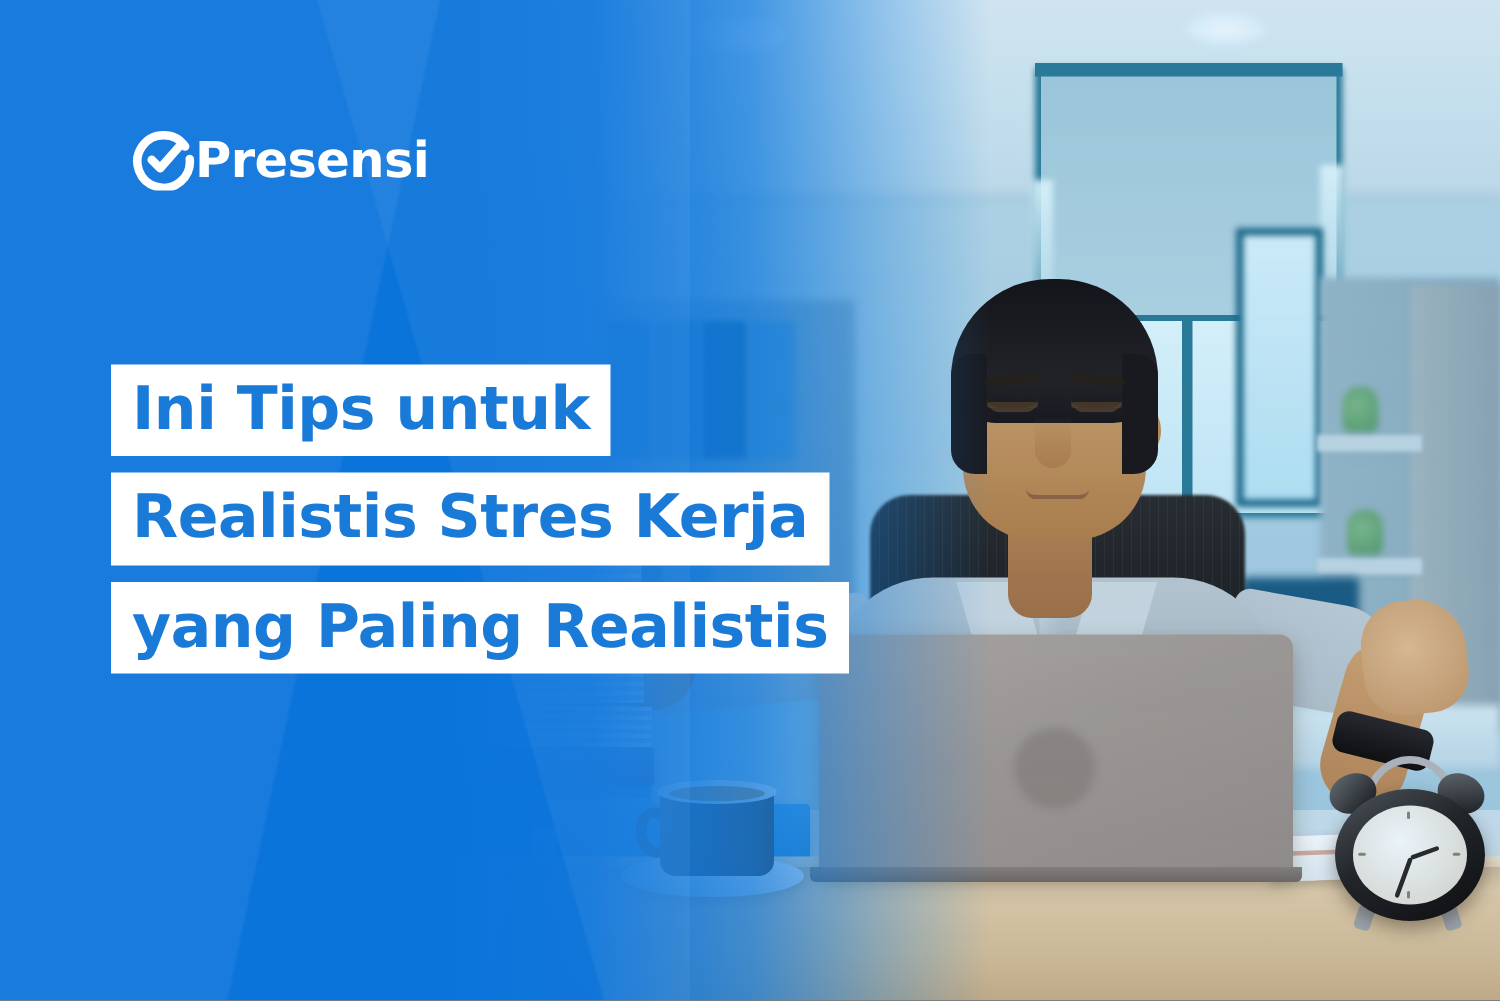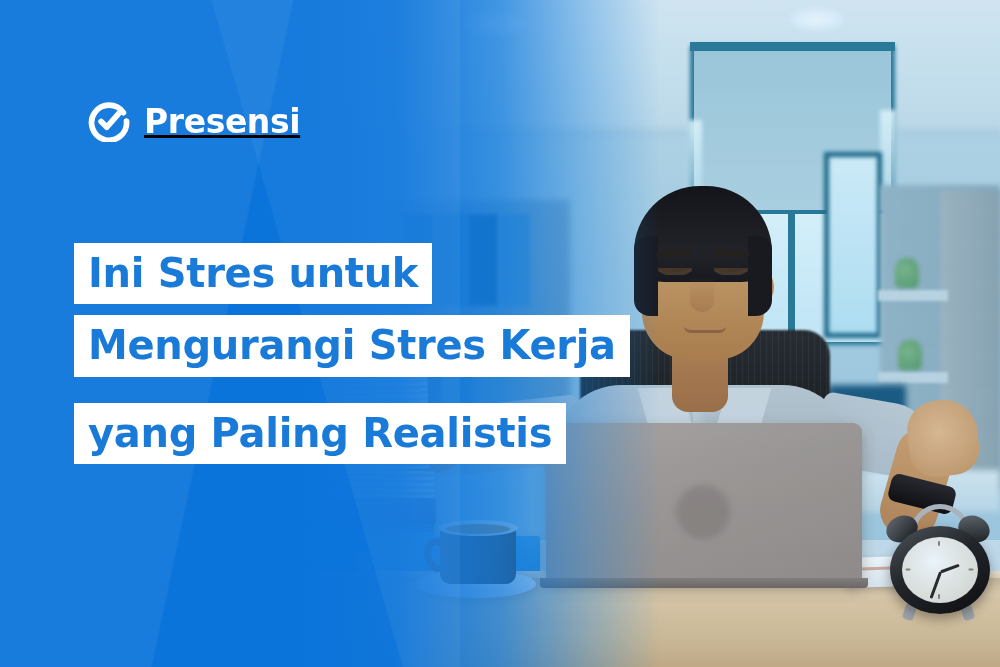--- a/index.html
+++ b/index.html
@@ -372,21 +372,21 @@
     position:absolute;left:0;top:0;width:420px;height:100%;
     background:linear-gradient(102deg,rgba(255,255,255,.055) 0 52%,rgba(255,255,255,0) 52.4%);
   }
   .overlay-diag2{
     position:absolute;left:0;top:0;width:460px;height:100%;
     background:linear-gradient(254deg,rgba(255,255,255,.05) 0 38%,rgba(255,255,255,0) 38.3%);
   }
 
   
   .logo{
-    position:absolute;left:88px;top:100px;display:flex;align-items:center;gap:14px;text-decoration:underline;
+    position:absolute;left:88px;top:85px;display:flex;align-items:center;
   }
   .logo-mark{width:42px;height:42px;display:block;}
   .logo-text{
     color:#ffffff;font-size:33px;font-weight:700;letter-spacing:-.4px;line-height:1;
   }
 
   .headline{position:absolute;left:74px;top:234px;width:560px;}
   .hl-1{
     display:inline-block;
     color:#ffffff;font-size:40px;font-weight:700;line-height:1.18;
@@ -396,21 +396,21 @@
       0 -1.5px 0 rgba(35,120,200,.85), 0 1.5px 0 rgba(35,120,200,.85),
       1.2px 1.2px 0 rgba(35,120,200,.85), -1.2px 1.2px 0 rgba(35,120,200,.85),
       1.2px -1.2px 0 rgba(35,120,200,.85), -1.2px -1.2px 0 rgba(35,120,200,.85);
   }
   .hl-line{
     display:table;background:#ffffff;color:#1a7ad8;
     font-size:40px;font-weight:700;line-height:1.06;letter-spacing:-.3px;
     padding:9px 14px 10px 14px;margin-top:9px;
   }
   .hl-line.n2{margin-top:11px;}
-  .hl-line.n3{margin-top:26px;}
+  .hl-line.n3{margin-top:11px;}
 </style>
 </head>
 <body>
 
 <div class="banner">
 
   <div class="photo">
 
     <div class="wall"></div>
     <div class="ceiling"></div>
@@ -535,18 +535,18 @@
 
   <div class="logo">
     <svg class="logo-mark" viewBox="0 0 48 48">
       <path d="M40.5 14.5 A20 20 0 1 0 44 24" fill="none" stroke="#ffffff" stroke-width="6.5" stroke-linecap="round"></path>
       <path d="M15 24.5 L21.5 31 L36 14.5" fill="none" stroke="#ffffff" stroke-width="6.5" stroke-linecap="round" stroke-linejoin="round"></path>
     </svg>
     <span class="logo-text">Presensi</span>
   </div>
 
   <div class="headline">
-    <div class="hl-line n1">Ini Stres untuk</div>
-    <div class="hl-line n2">Mengurangi Stres Kerja</div>
+    <div class="hl-line n1">Ini Tips untuk</div>
+    <div class="hl-line n2">Realistis Stres Kerja</div>
     <div class="hl-line n3">yang Paling Realistis</div>
   </div>
 
 </div>
 
 </body></html>

